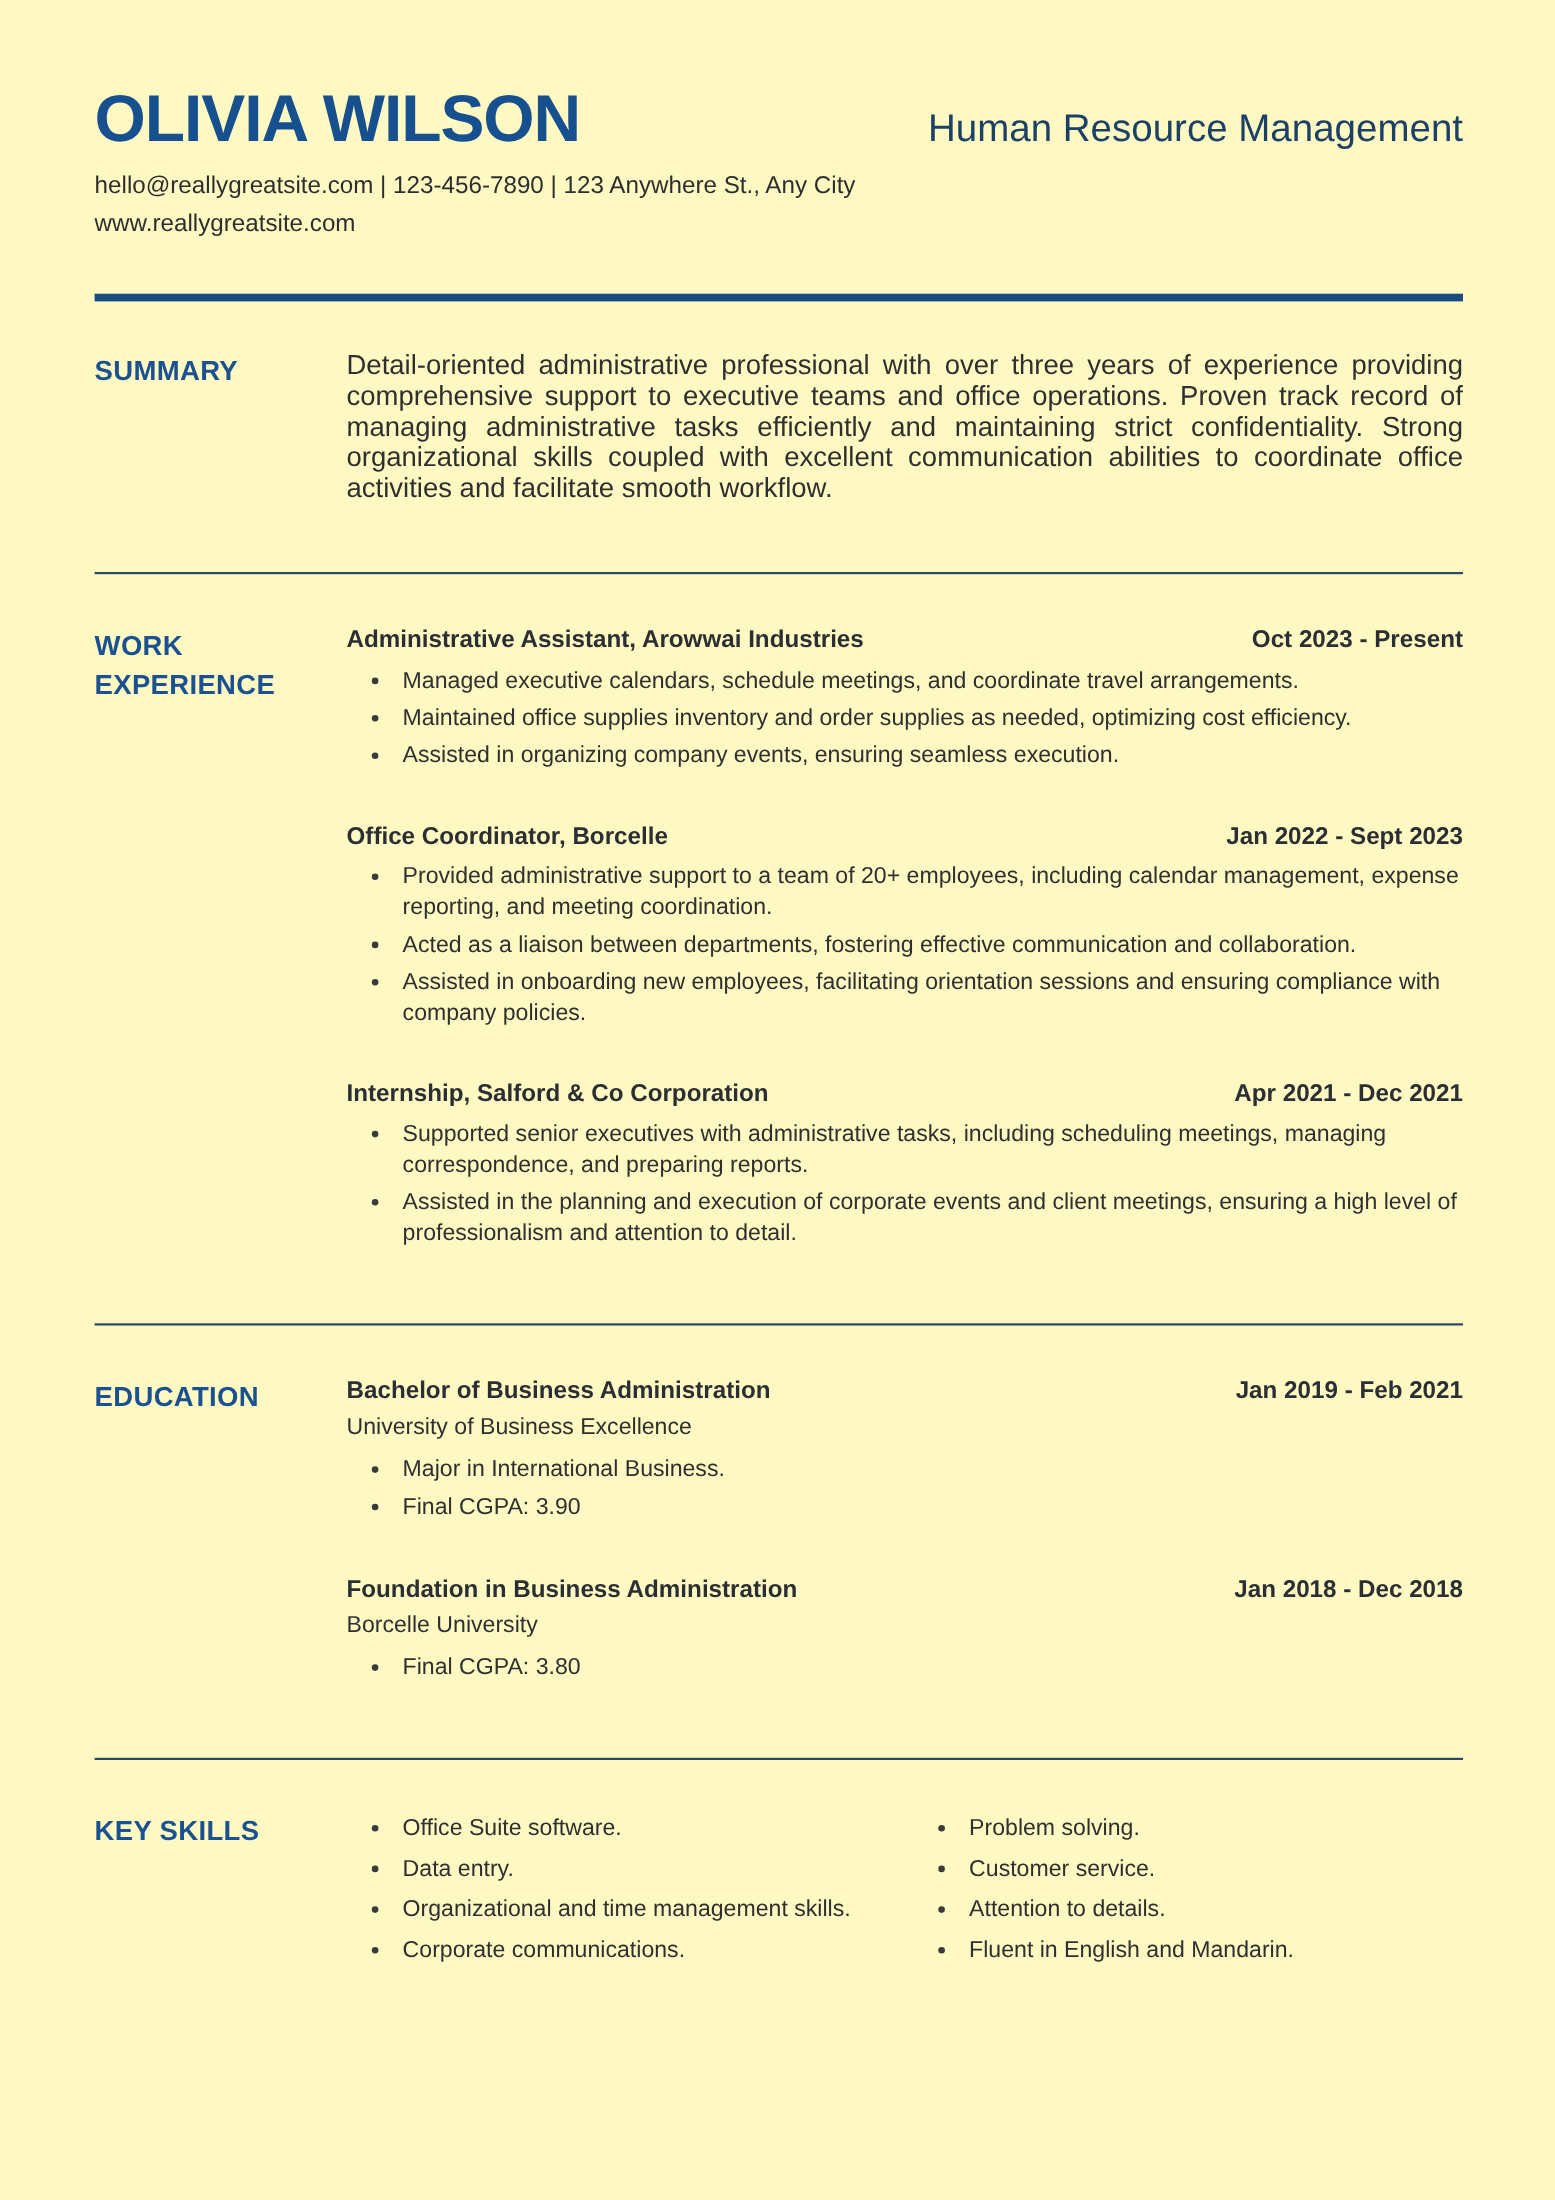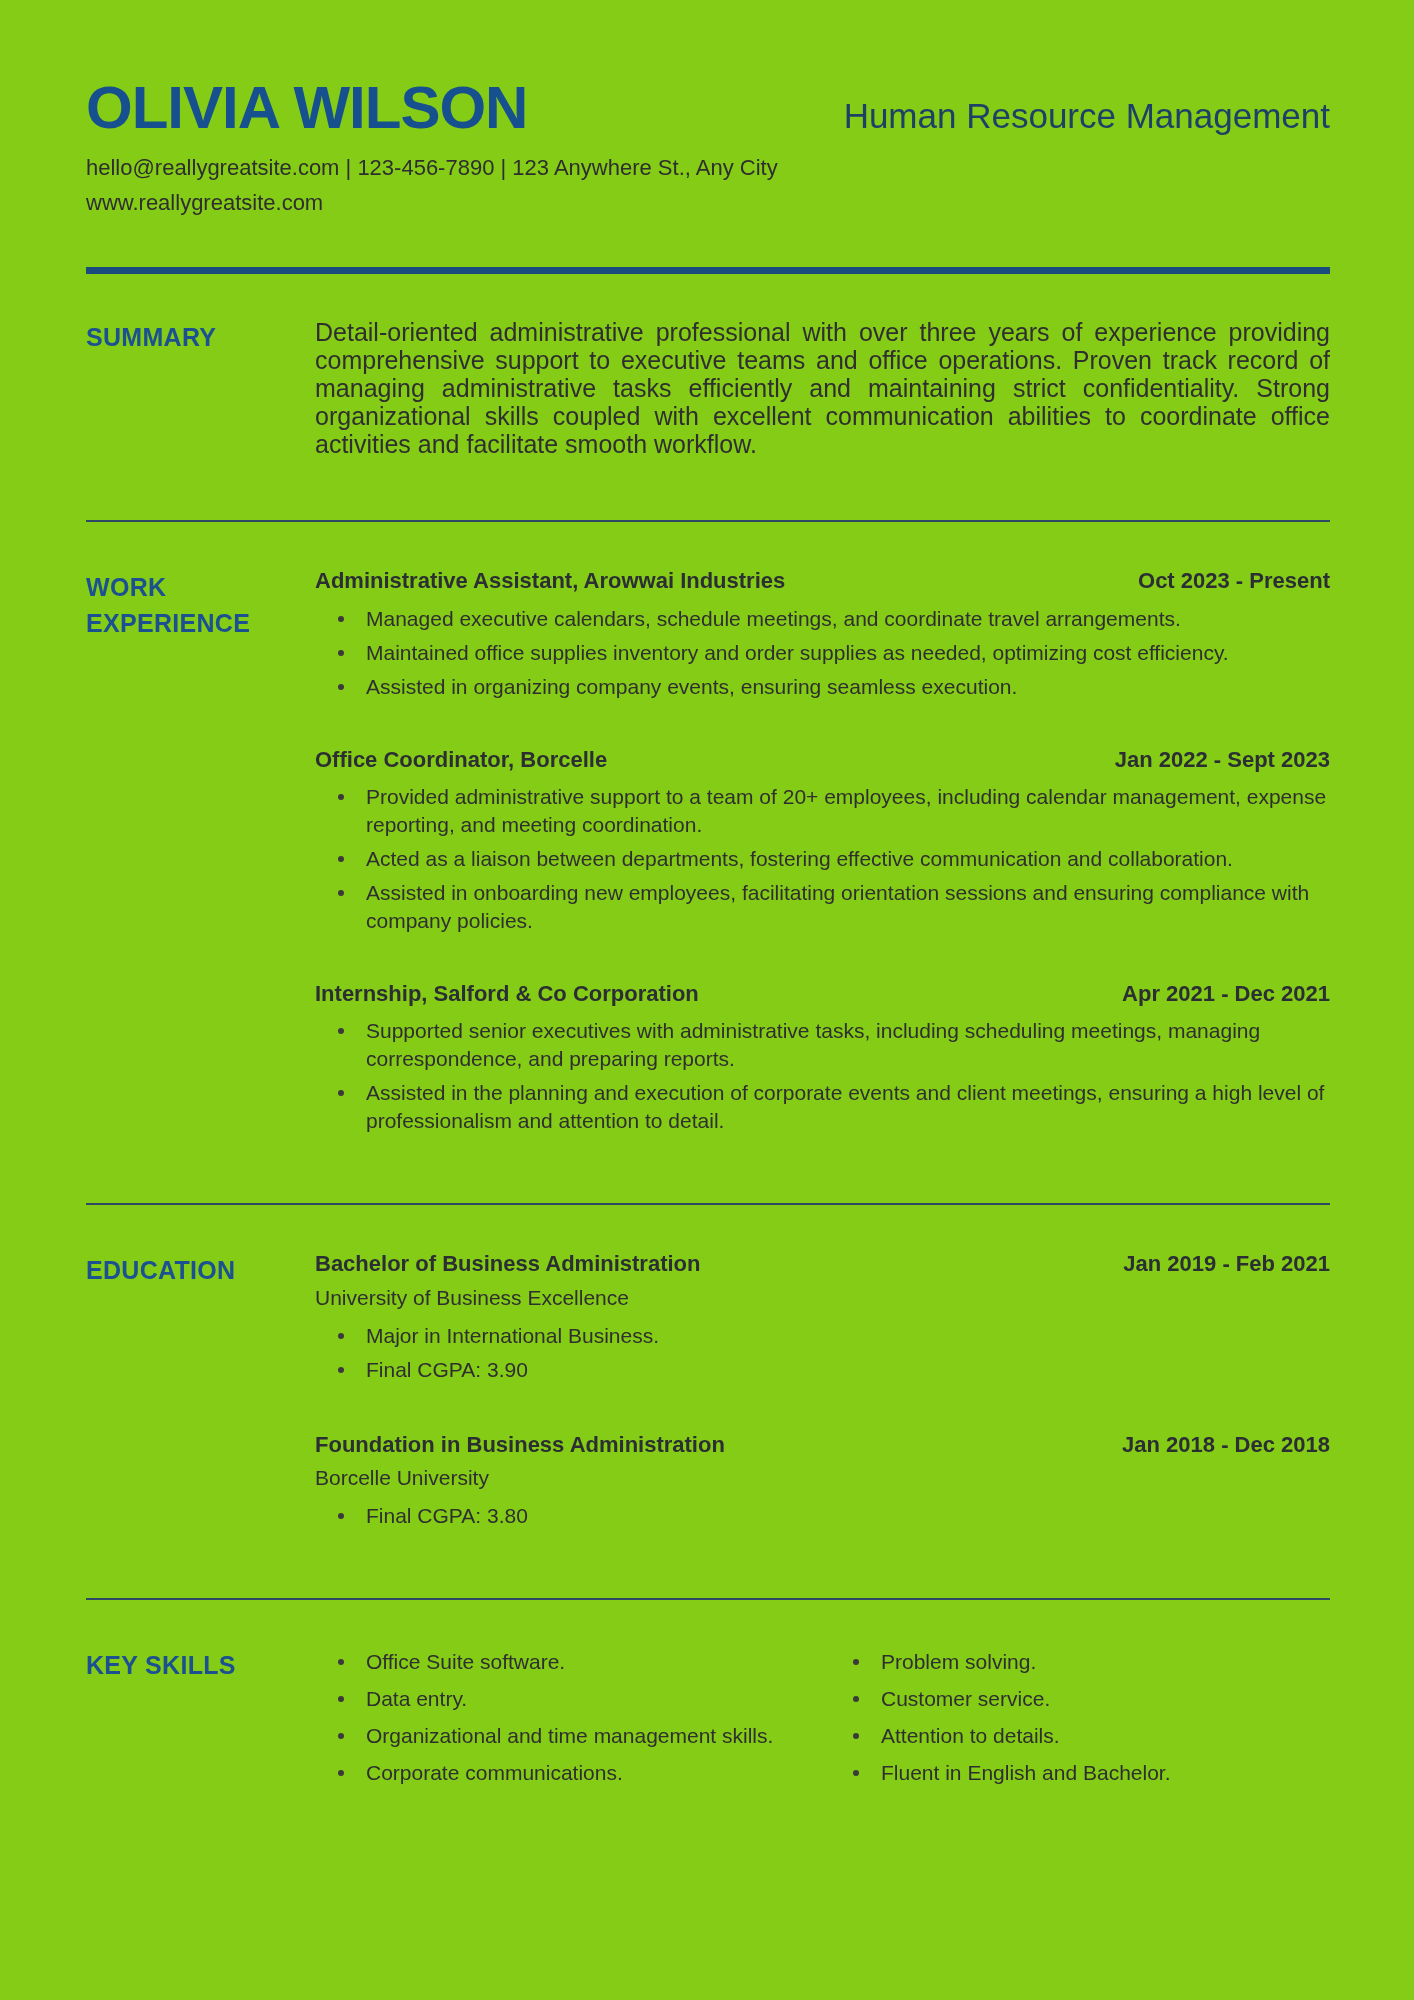--- a/index.html
+++ b/index.html
@@ -11,21 +11,21 @@
     width: 1414px;
     height: 2000px;
     font-family: "Liberation Sans", sans-serif;
     color: #303030;
   }
   .page {
     box-sizing: border-box;
     width: 1414px;
     height: 2000px;
     padding: 78px 84px 40px 86px;
-    background: #84cc16;
+    background: #fef9c3;
     overflow: hidden;
   }
   
   .header-row {
     display: flex;
     justify-content: space-between;
     align-items: baseline;
   }
   .person-name {
     margin: 0;
@@ -276,18 +276,18 @@
           <li>Corporate communications.</li>
         </ul>
       <ul class="bullets skills-col-right">
 
           <li>Problem solving.</li>
 
           <li>Customer service.</li>
 
           <li>Attention to details.</li>
 
-          <li>Fluent in English and Bachelor.</li>
+          <li>Fluent in English and Mandarin.</li>
         </ul>
     </div>
   </section>
 
 </div>
 
 </body></html>

